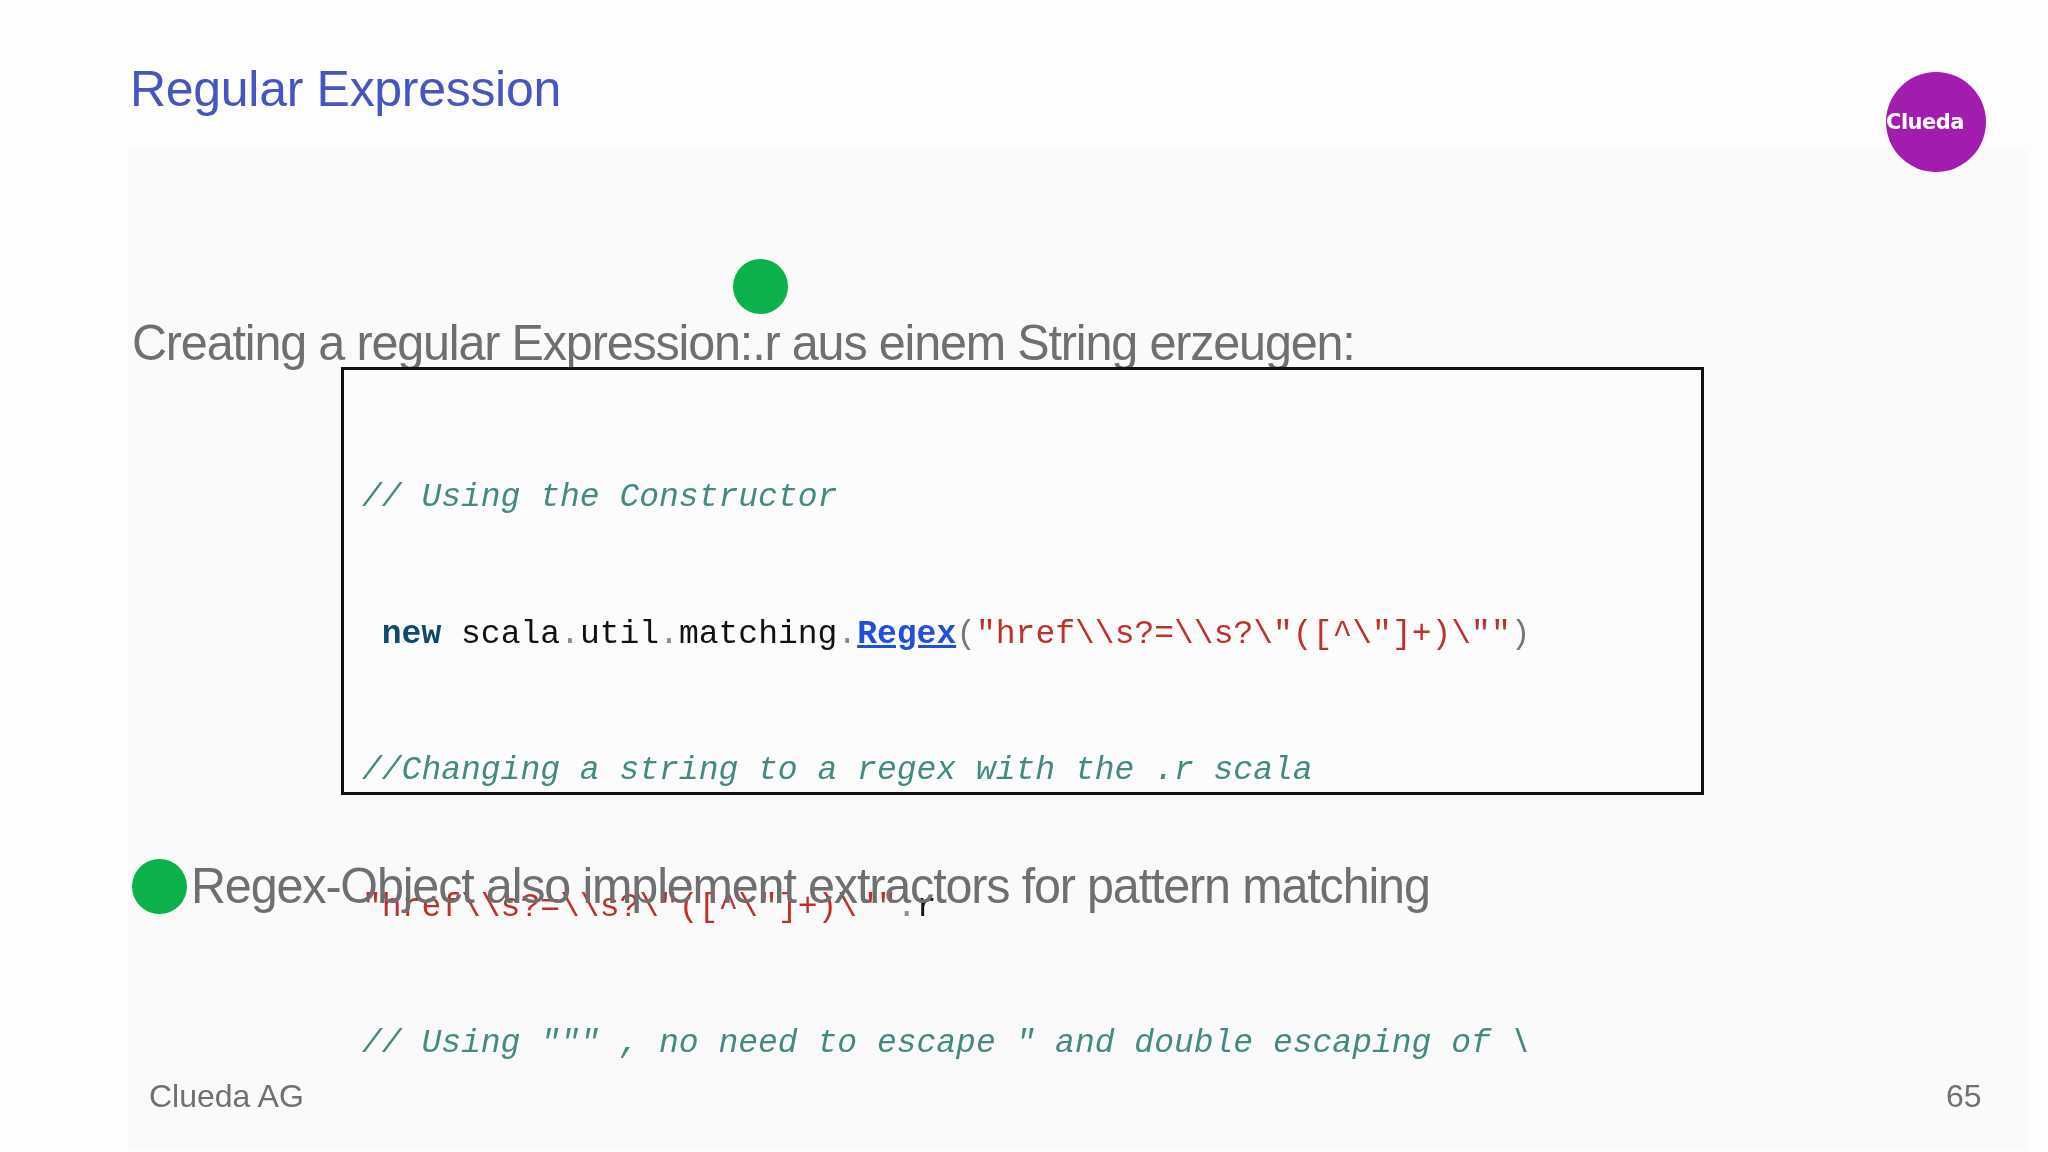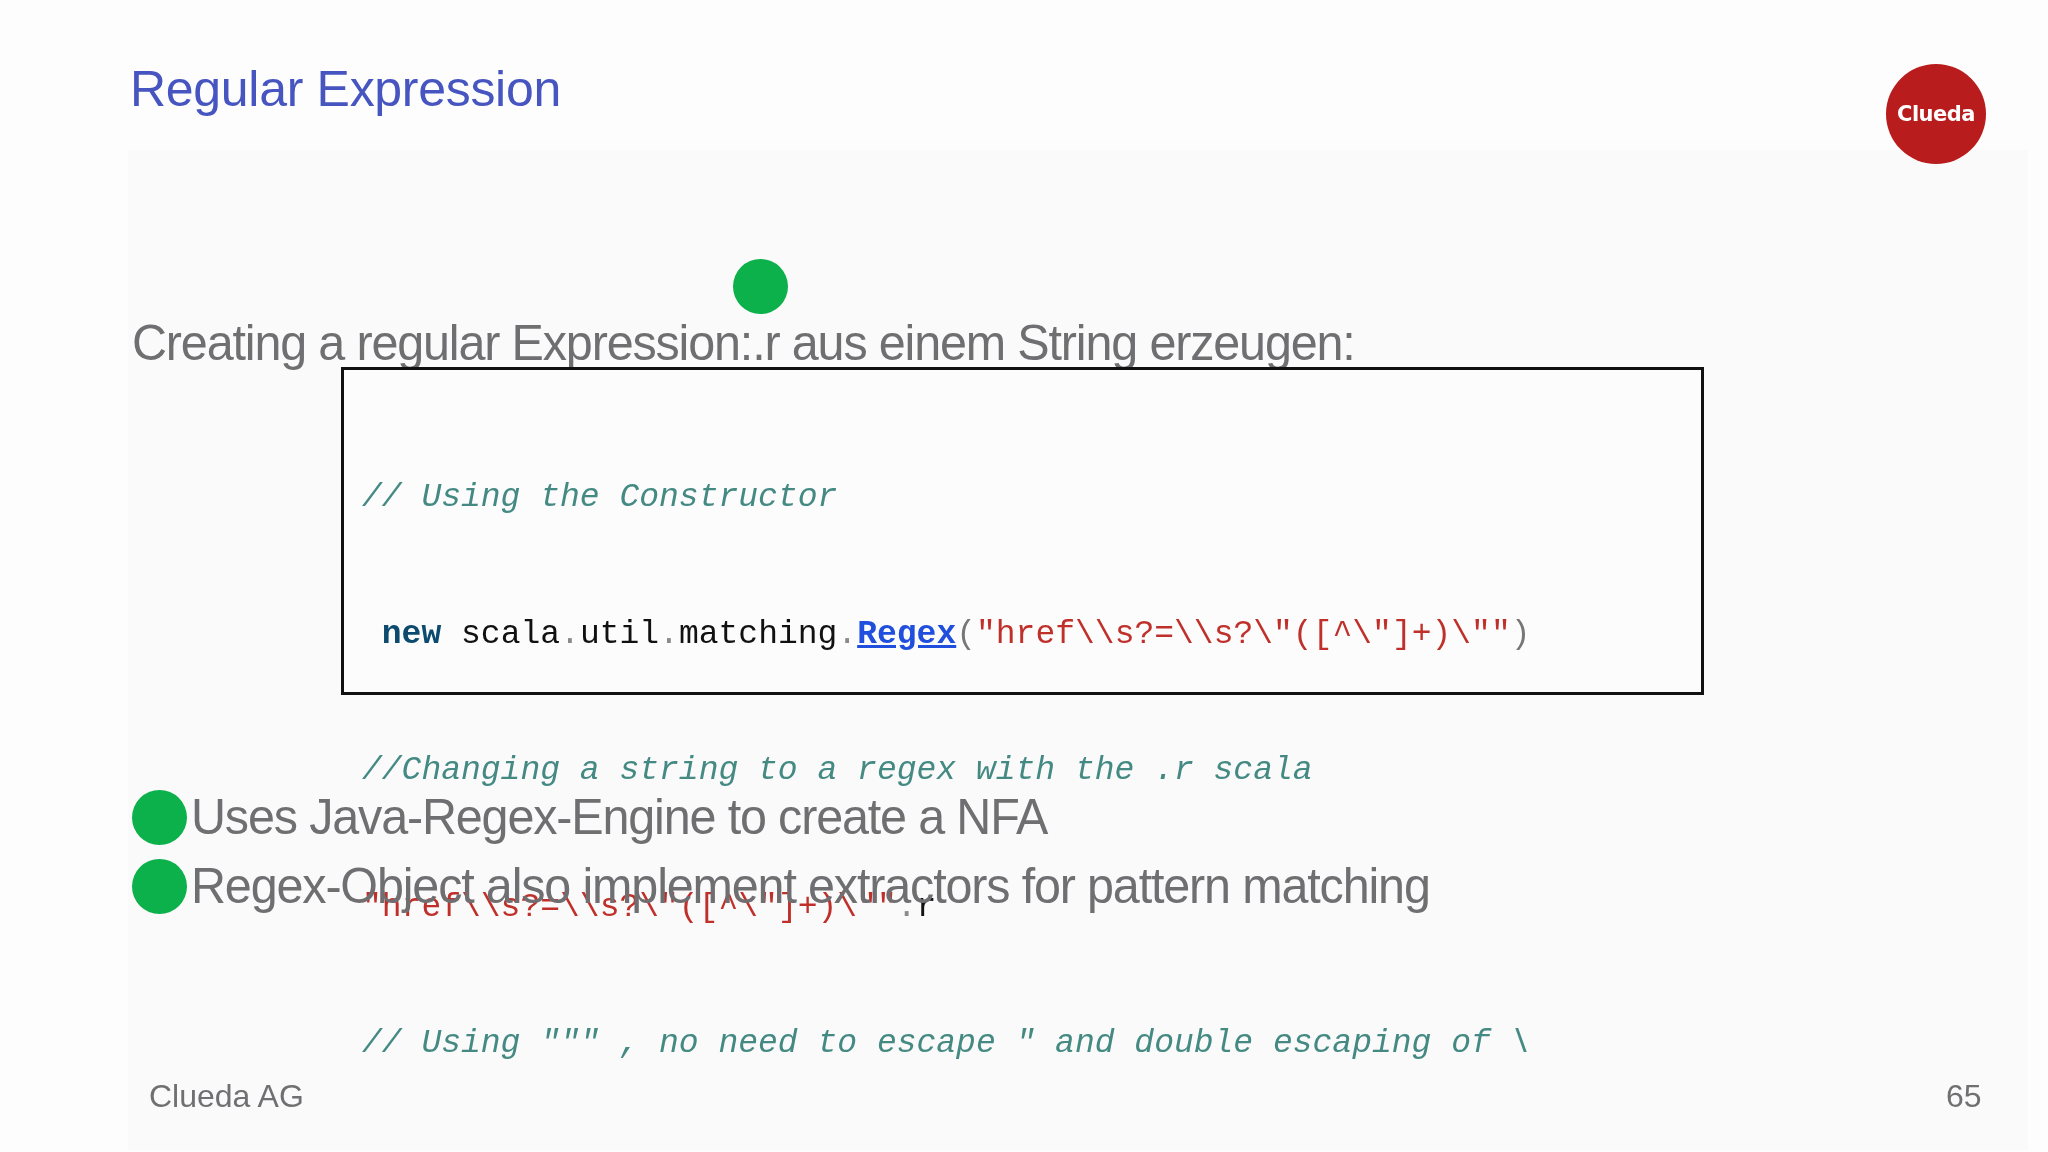--- a/index.html
+++ b/index.html
@@ -31,28 +31,27 @@
     left: 130px;
     top: 60px;
     font-size: 50px;
     color: #4655c0;
     letter-spacing: -0.3px;
     white-space: nowrap;
   }
   .logo {
     position: absolute;
     left: 1886px;
-    top: 64px;
+    top: 72px;
     width: 100px;
     height: 100px;
     border-radius: 50%;
-    background: #b91c1c;
+    background: #a21caf;
     display: flex;
     align-items: center;
-    justify-content: center;
   }
   .logo span {
     color: #ffffff;
     font-family: "DejaVu Sans", sans-serif;
     font-weight: bold;
     font-size: 21px;
     letter-spacing: -0.5px;
   }
   .bullet {
     position: absolute;
@@ -78,21 +77,21 @@
   }
   .b1 { top: 259px; flex-direction: column; }
   .b2 { top: 788px; }
   .b3 { top: 857px; }
 
   .code-box {
     position: absolute;
     left: 341px;
     top: 367px;
     width: 1363px;
-    height: 328px;
+    height: 428px;
     border: 3px solid #111111;
     background: #fdfcfd;
     box-sizing: border-box;
   }
   .code {
     position: absolute;
     left: 18px;
     top: 14px;
     font-family: "Liberation Mono", monospace;
     font-size: 33px;
@@ -145,24 +144,20 @@
     <div class="code">
       <span class="line"><span class="c-comment">// Using the Constructor</span></span>
       <span class="line"><span class="c-plain"> </span><span class="c-kw">new</span><span class="c-plain"> </span><span class="c-plain">scala</span><span class="c-dot">.</span><span class="c-plain">util</span><span class="c-dot">.</span><span class="c-plain">matching</span><span class="c-dot">.</span><span class="c-type">Regex</span><span class="c-paren">(</span><span class="c-str">"href\\s?=\\s?\"([^\"]+)\""</span><span class="c-paren">)</span></span>
       <span class="line"><span class="c-comment">//Changing a string to a regex with the .r scala</span></span>
       <span class="line"><span class="c-str">"href\\s?=\\s?\"([^\"]+)\""</span><span class="c-dot">.</span><span class="c-plain">r</span></span>
       <span class="line"><span class="c-comment">// Using """ , no need to escape " and double escaping of \</span></span>
       
     </div>
   </div>
 
-  <div class="bullet b2">
-    <span class="dot"></span>
-    <span class="text">Uses Java-Regex-Engine to create a NFA</span>
-  </div>
 
   <div class="bullet b3">
     <span class="dot"></span>
     <span class="text">Regex-Object also implement extractors for pattern matching</span>
   </div>
 
   <div class="footer-left">Clueda AG</div>
   <div class="footer-right">65</div>
 </div>
 

